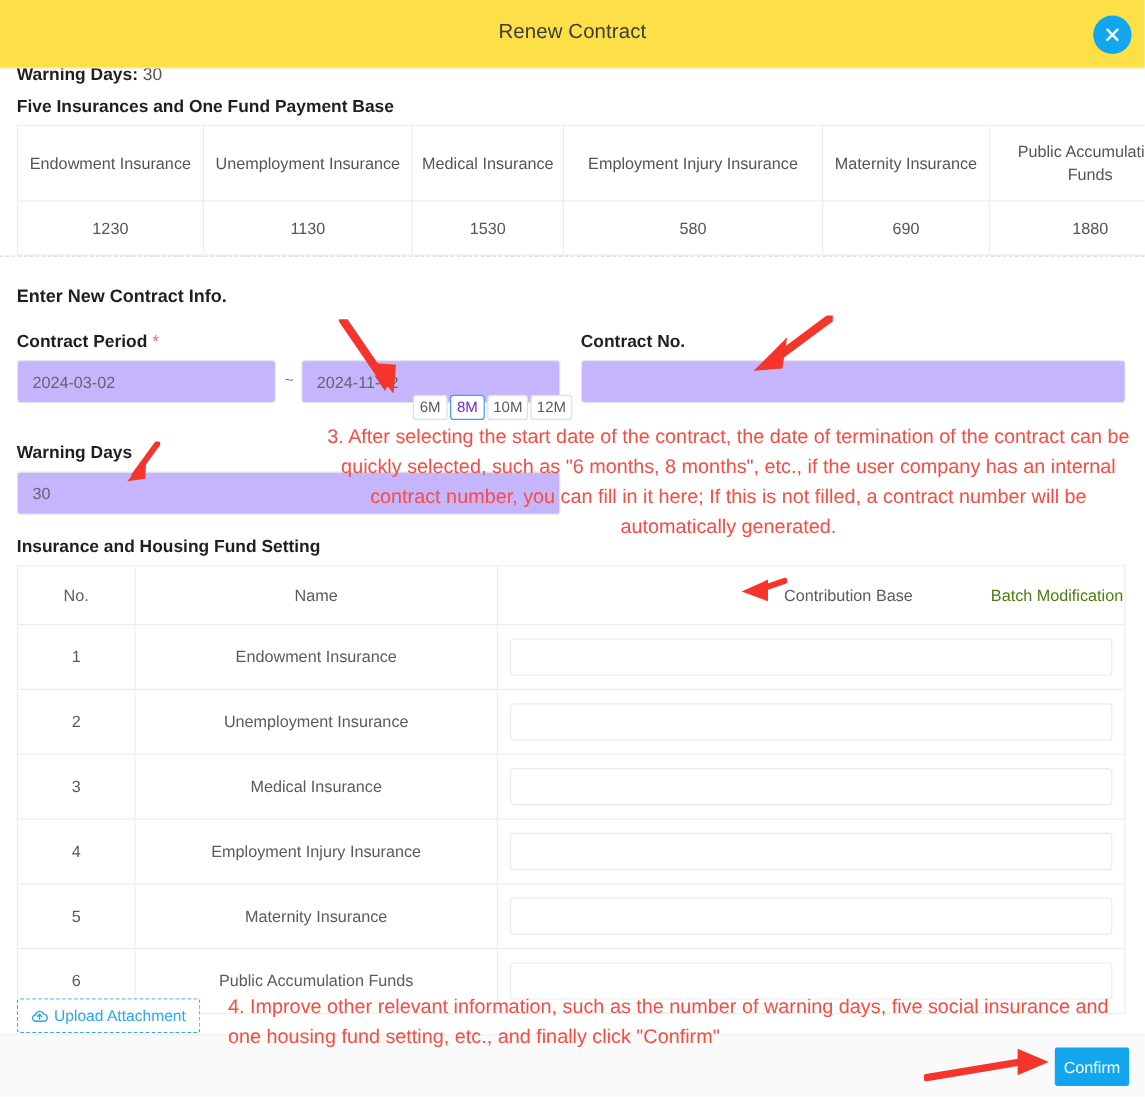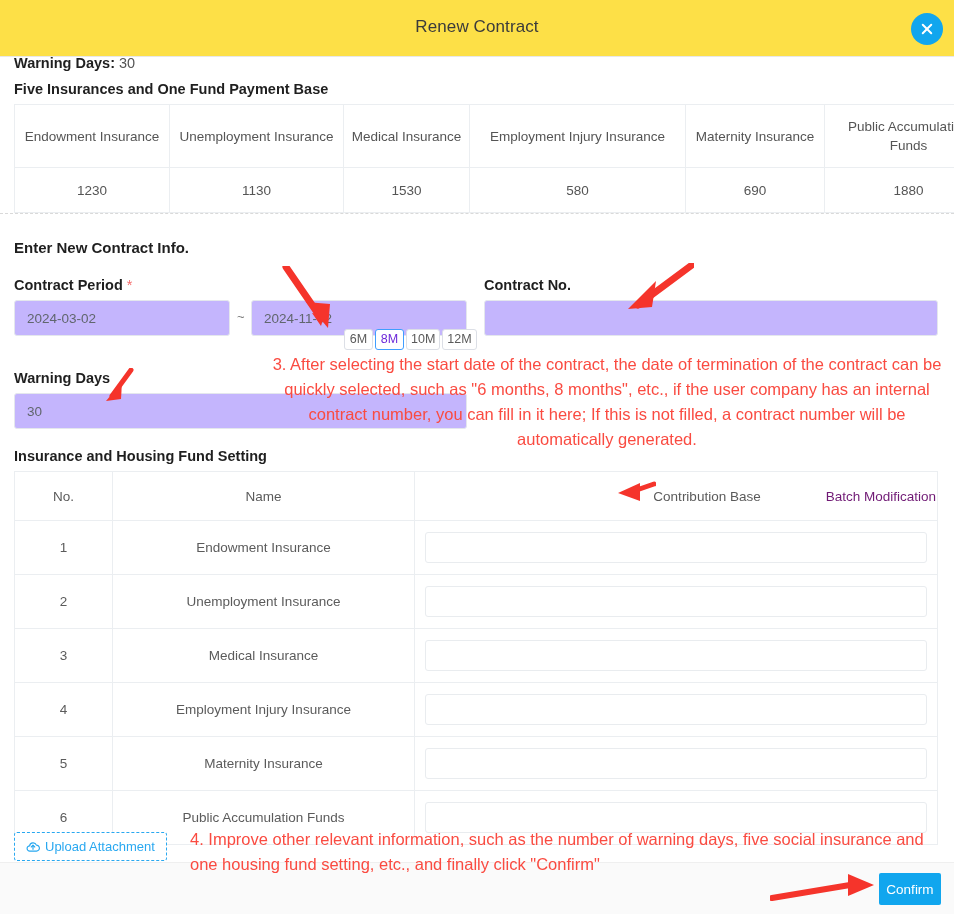--- a/index.html
+++ b/index.html
@@ -250,21 +250,21 @@
     color: #60666d;
     padding: 0 10px;
   }
   #contrib-head-wrap {
     display: flex;
     align-items: center;
     justify-content: flex-end;
     gap: 65px;
   }
   #batch-modification-link {
-    color: #701a75;
+    color: #4d7c0f;
     cursor: pointer;
     font-size: 13.5px;
   }
 
   
   #upload-attachment-btn {
     position: absolute;
     left: 14px; top: 775px;
     box-sizing: border-box;
     height: 29px;

